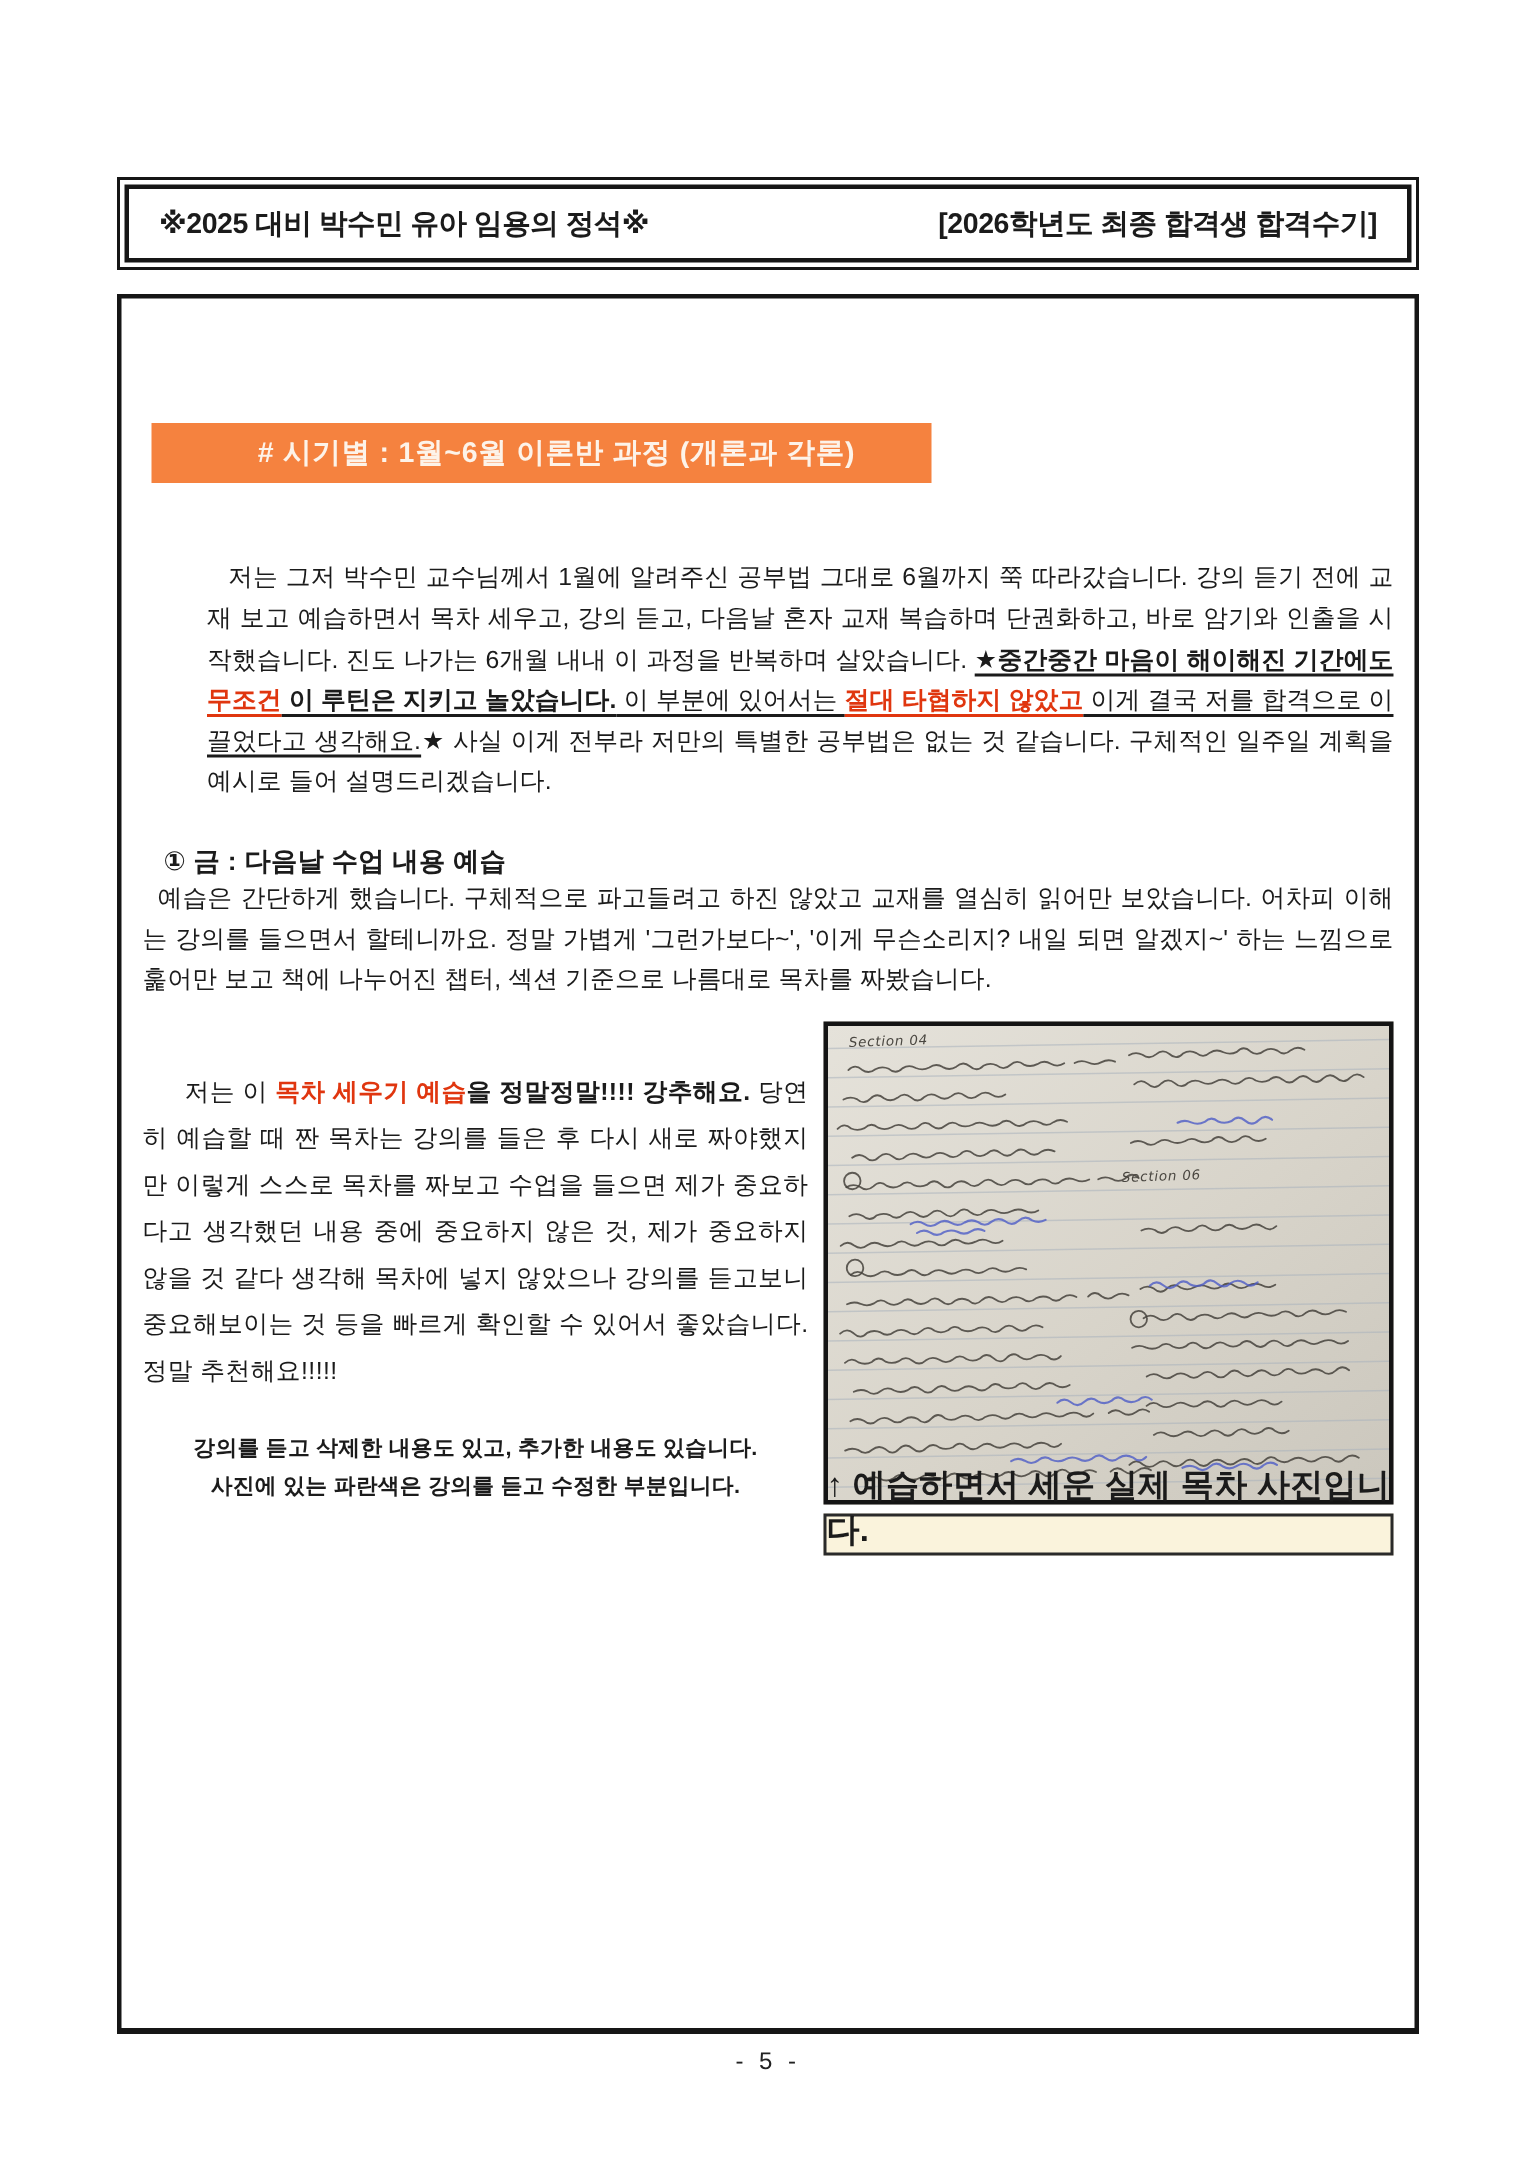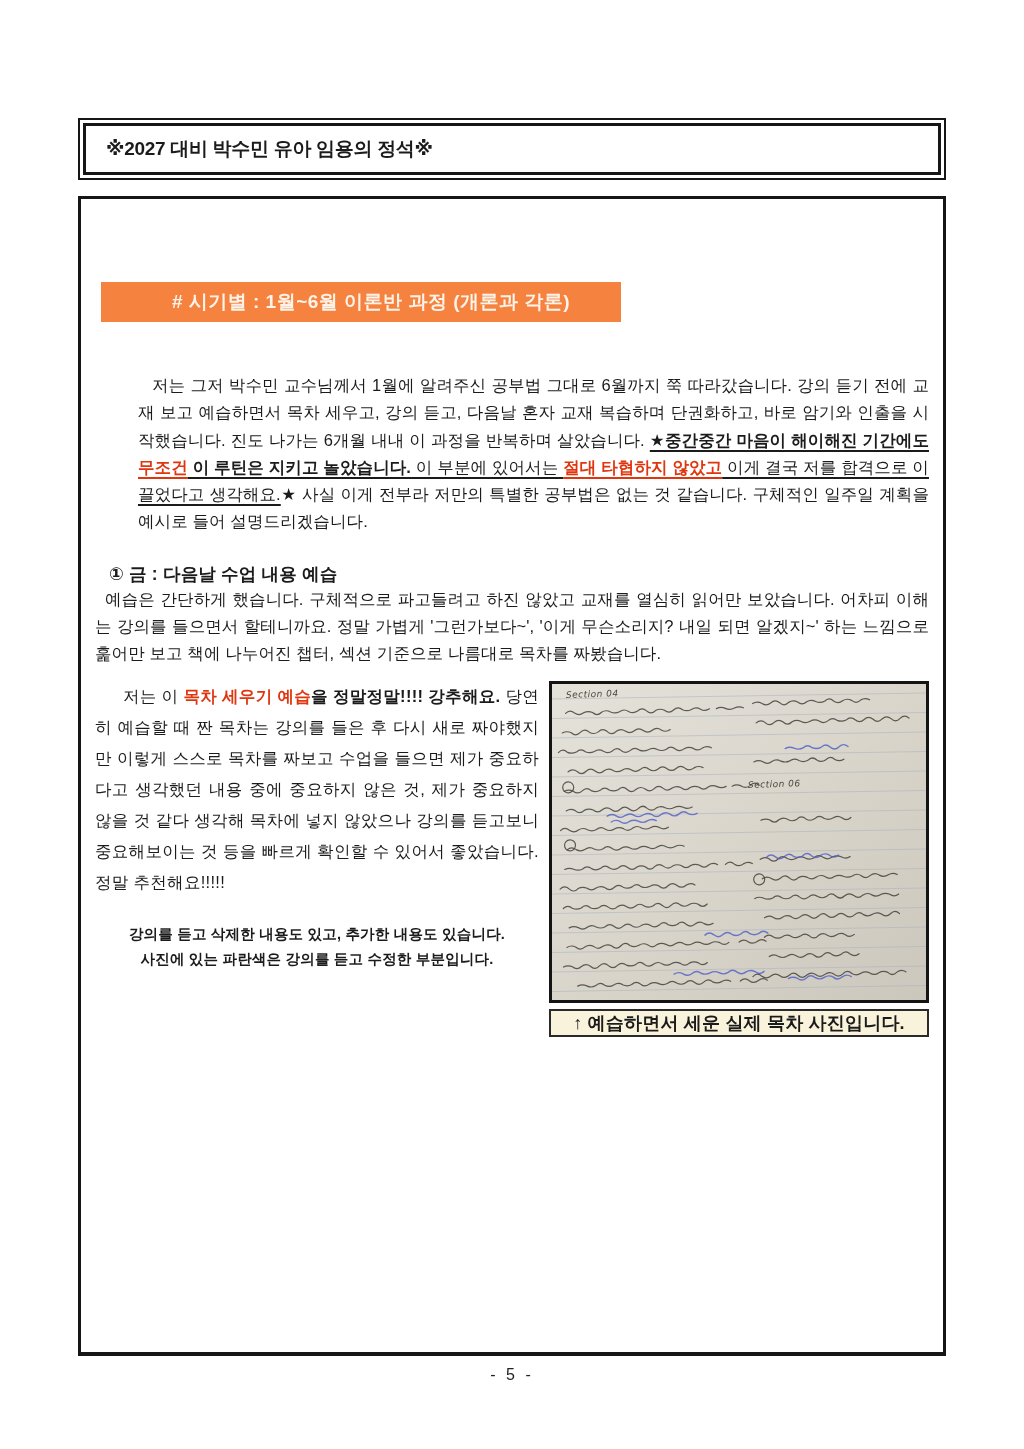--- a/index.html
+++ b/index.html
@@ -54,58 +54,59 @@
 
   .para3{margin-top:50px;}
   .section-heading{margin:26px 0 0 14px;font-size:17.5px;font-weight:700;letter-spacing:.2px;}
 
   .st-b{font-weight:700;}
   .st-r{color:var(--accent-red);}
   .st-u{text-decoration:underline;text-decoration-thickness:2px;text-underline-offset:4px;}
 
   
   .columns{margin-top:13px;display:flex;gap:10px;}
-  .col-left{width:444px;}
+  .col-left{width:444px;margin-top:32px;}
   .col-left .para{line-height:31px;letter-spacing:.3px;}
   .indent-l{text-indent:28px;}
   .photo-note{
     margin-top:24px;text-align:center;
     font-size:14.5px;font-weight:700;line-height:25px;letter-spacing:.2px;
   }
   .col-right{width:380px;}
   .photo-frame{
     width:380px;height:322px;border:3px solid #141414;background:#d9d5cb;
     overflow:hidden;
   }
   .photo-frame svg{display:block;width:100%;height:100%;}
   .rule{stroke:#aab3bd;stroke-width:1;opacity:.55;}
   .ink{stroke:#45423c;stroke-width:1.2;fill:none;opacity:.85;stroke-linecap:round;}
   .ink-blue{stroke:#4d5dc7;stroke-width:1.4;fill:none;opacity:.8;stroke-linecap:round;}
   .hand-label{font-family:"DejaVu Sans",sans-serif;font-size:9px;fill:#4a4741;font-style:italic;letter-spacing:.5px;}
   .caption-box{
     margin-top:6px;width:380px;height:28px;
     border:2px solid #2a2a2a;background:var(--caption-bg);
     display:flex;align-items:flex-end;justify-content:center;
-    font-size:18px;font-weight:700;letter-spacing:.2px;
+    font-size:22px;font-weight:700;letter-spacing:.2px;
   }
 
   
   .page-number{
     position:absolute;left:0;top:1366px;width:1024px;
     text-align:center;font-size:16px;letter-spacing:3px;color:#222;
   }
 </style>
 </head>
 <body>
 
 <div class="page">
 
   <div class="header-outer">
     <div class="header-inner">
-      <span class="htxt">※2027 대비 박수민 유아 임용의 정석※</span>
+      <span class="htxt">※2025 대비 박수민 유아 임용의 정석※</span>
+      <span class="htxt">[2026학년도 최종 합격생 합격수기]</span>
     </div>
   </div>
 
   <div class="content-box">
 
 
     <div class="banner">
       <span># 시기별 : 1월~6월 이론반 과정 (개론과 각론)</span>
     </div>
 

